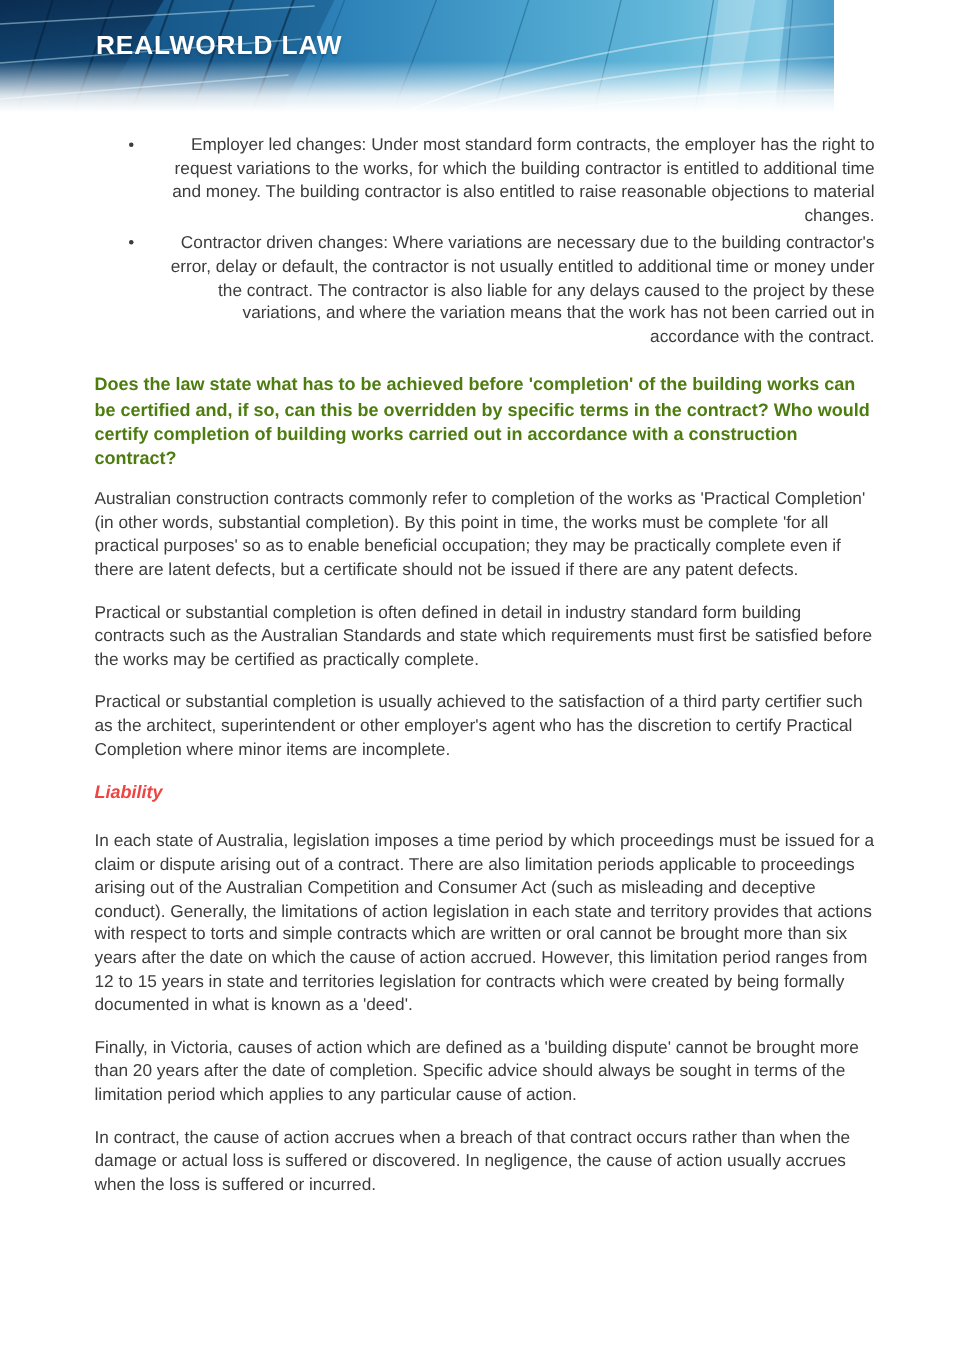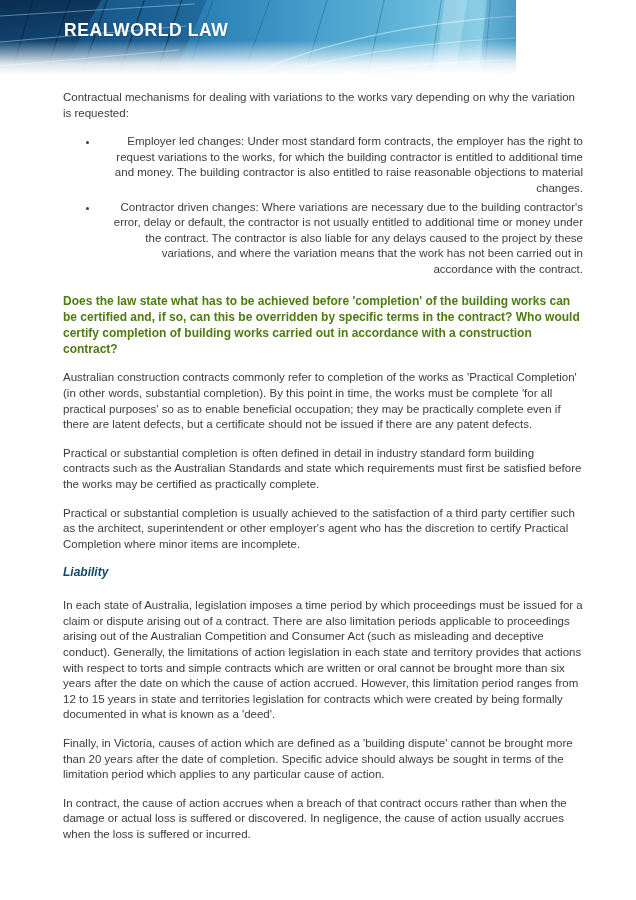--- a/index.html
+++ b/index.html
@@ -7,21 +7,21 @@
     position:relative;
     width:636px;height:900px;
     background:#ffffff;
     font-family:"Liberation Sans", sans-serif;
     display:flex;flex-direction:column;
     overflow:hidden;
   }
   
   .banner{
     position:relative;
-    width:516px;height:78px;
+    width:556px;height:78px;
     flex:0 0 auto;
   }
   .banner-art{position:absolute;inset:0;}
   .banner-art svg{display:block;width:100%;height:100%;}
   .banner::after{
     content:"";
     position:absolute;inset:0;
     background:linear-gradient(180deg, rgba(255,255,255,0) 52%, rgba(255,255,255,.85) 82%, #ffffff 96%);
     pointer-events:none;
   }
@@ -42,21 +42,21 @@
   ul.bullets{margin:0 0 14px 0;padding:0 0 0 36px;list-style:disc;text-align:right;}
   ul.bullets li{margin:0 0 3px 0;padding-left:2px;}
   h2.question{
     margin:15px 0 13px 0;
     font-size:12px;line-height:16.2px;
     font-weight:bold;color:#4d7c0f;
   }
   h3.section{
     margin:8px 0 18px 0;
     font-size:12px;line-height:15px;
-    font-weight:bold;font-style:italic;color:#0c4a6e;
+    font-weight:bold;font-style:italic;color:#ef4444;
   }
 </style>
 </head>
 <body>
 
 <div class="page">
 
   <header class="banner">
     <div class="banner-art">
       <svg viewBox="0 0 636 78" preserveAspectRatio="none" aria-hidden="true">
@@ -104,21 +104,20 @@
           <path d="M385,78 Q505,62 636,60"></path>
         </g>
         <polygon points="548,0 576,0 560,78 536,78" fill="#ffffff" opacity="0.22"></polygon>
         <polygon points="600,0 636,0 636,78 590,78" fill="#2e83b8" opacity="0.35"></polygon>
       </svg>
     </div>
     <h1>REALWORLD LAW</h1>
   </header>
 
   <main>
-    <p>Contractual mechanisms for dealing with variations to the works vary depending on why the variation is requested:</p>
 
     <ul class="bullets">
       <li>Employer led changes: Under most standard form contracts, the employer has the right to request variations to the works, for which the building contractor is entitled to additional time and money. The building contractor is also entitled to raise reasonable objections to material changes.</li>
       <li>Contractor driven changes: Where variations are necessary due to the building contractor's error, delay or default, the contractor is not usually entitled to additional time or money under the contract. The contractor is also liable for any delays caused to the project by these variations, and where the variation means that the work has not been carried out in accordance with the contract.</li>
     </ul>
 
     <h2 class="question">Does the law state what has to be achieved before 'completion' of the building works can be certified and, if so, can this be overridden by specific terms in the contract? Who would certify completion of building works carried out in accordance with a construction contract?</h2>
 
     <p>Australian construction contracts commonly refer to completion of the works as 'Practical Completion' (in other words, substantial completion). By this point in time, the works must be complete 'for all practical purposes' so as to enable beneficial occupation; they may be practically complete even if there are latent defects, but a certificate should not be issued if there are any patent defects.</p>
     <p>Practical or substantial completion is often defined in detail in industry standard form building contracts such as the Australian Standards and state which requirements must first be satisfied before the works may be certified as practically complete.</p>

